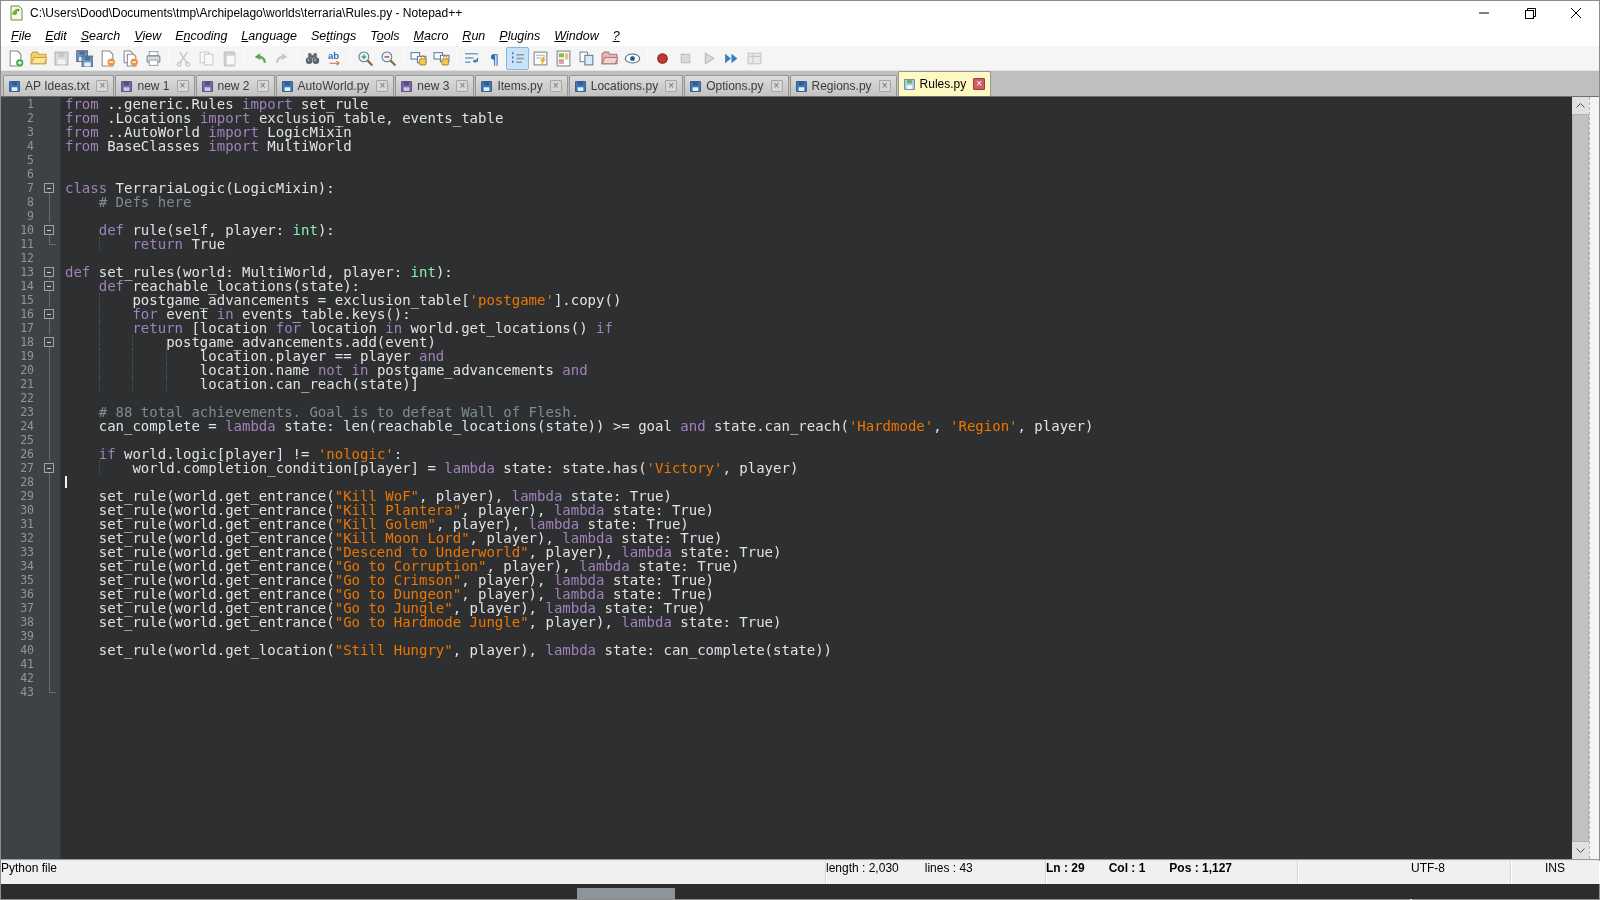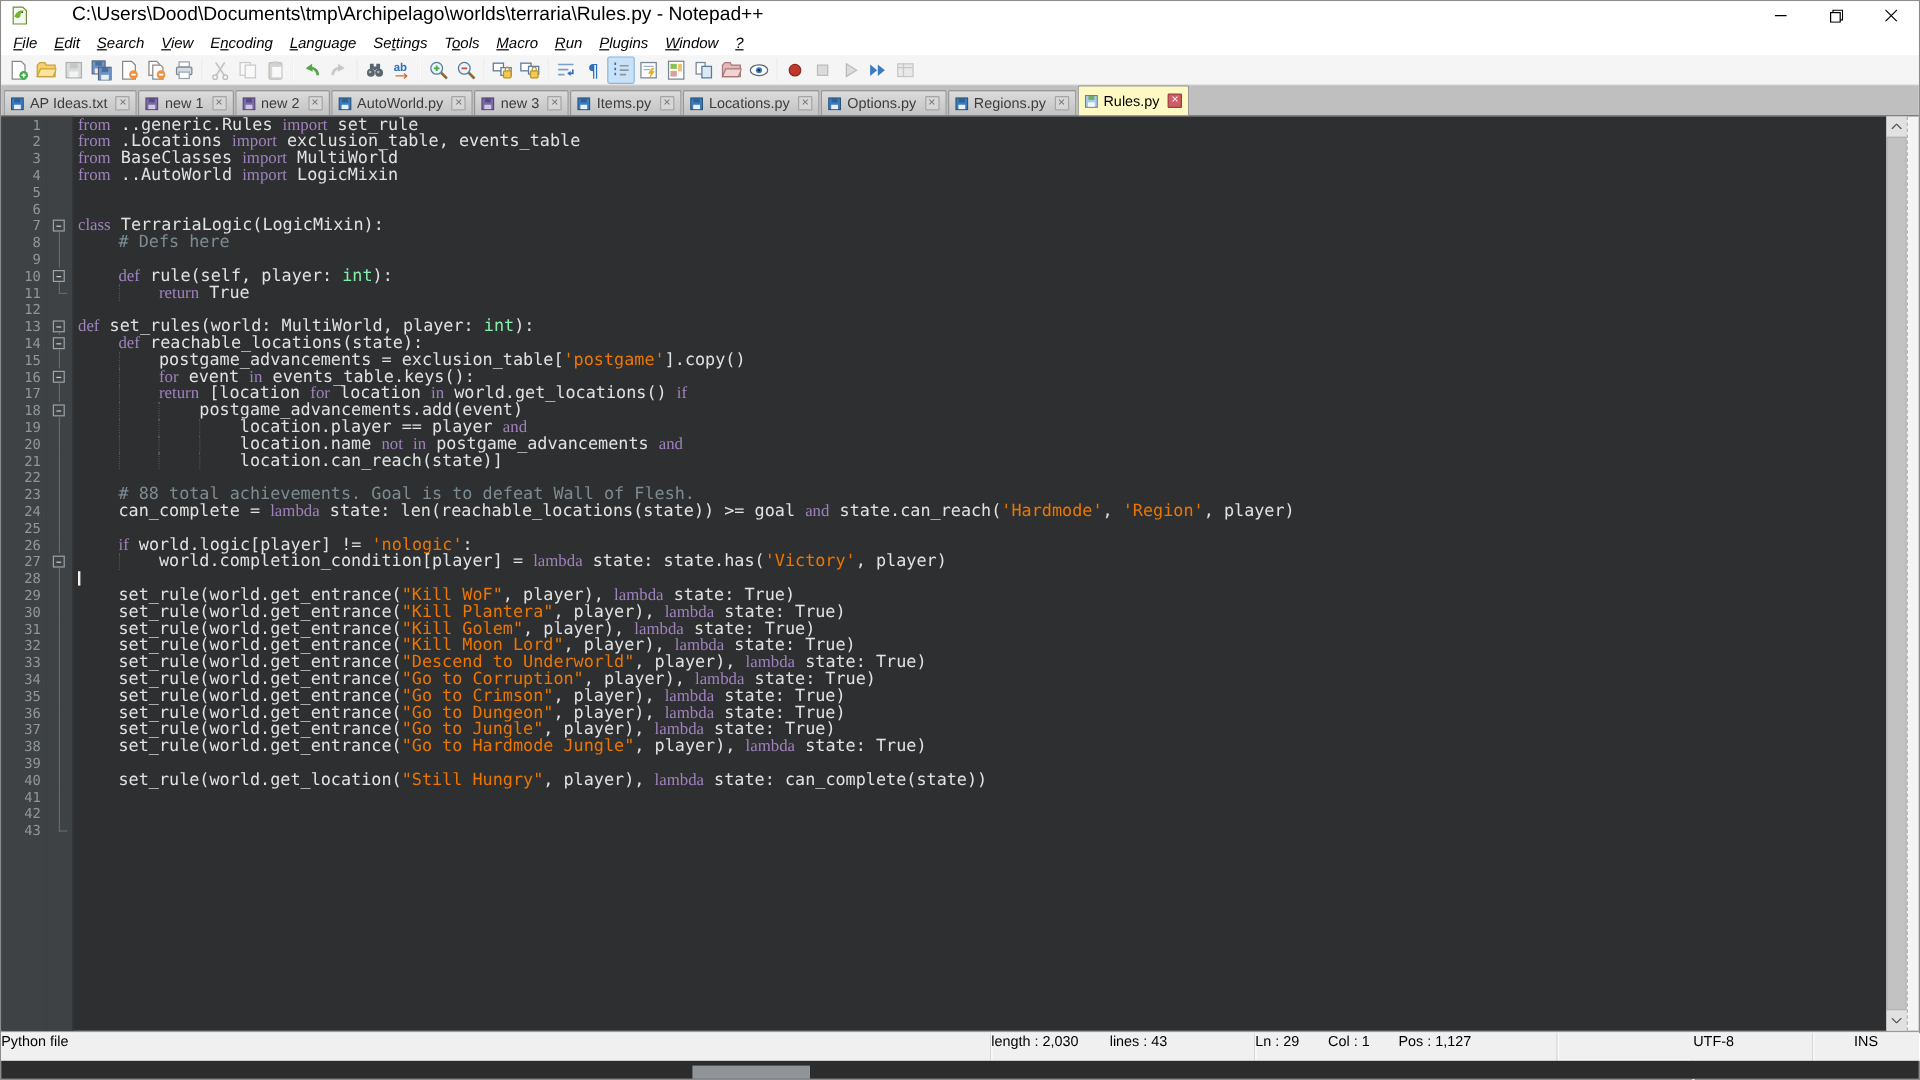--- a/index.html
+++ b/index.html
@@ -3,21 +3,21 @@
 <meta charset="utf-8">
 <style>
   * { margin:0; padding:0; box-sizing:border-box; }
   html,body { width:1600px; height:900px; overflow:hidden; background:#444; }
   body { font-family:"Liberation Sans", sans-serif; }
   #window { width:1600px; height:900px; display:flex; flex-direction:column; background:#fff; border:1px solid #8c8c8c; }
 
   
   .titlebar { height:24px; background:#ffffff; display:flex; align-items:center; flex:0 0 auto; }
   .titlebar .appicon { width:16px; height:16px; margin:0 6px 0 7px; }
-  .titlebar .title { font-size:16px; color:#000; white-space:nowrap;margin-left:30px; }
+  .titlebar .title { font-size:12px; color:#000; white-space:nowrap; }
   .win-controls { margin-left:auto; display:flex; height:100%; }
   .win-btn { width:46px; height:100%; display:flex; align-items:center; justify-content:center; }
   .win-btn svg { display:block; }
 
   
   .menubar { height:21px; background:#ffffff; display:flex; align-items:center; padding-left:3px; flex:0 0 auto;font-style:italic; }
   .menu-item { font-size:12.5px; color:#000; padding:2px 7px; white-space:pre; }
   .menu-item u { text-decoration:underline; }
 
   
@@ -45,34 +45,34 @@
   .fold-cell.f-line::before { content:""; position:absolute; left:10px; top:0; bottom:0; width:1px; background:#626b70; }
   .fold-cell.f-end::before { content:""; position:absolute; left:10px; top:0; height:8px; width:1px; background:#626b70; }
   .fold-cell.f-end::after { content:""; position:absolute; left:10px; top:7px; width:7px; height:1px; background:#626b70; }
   .fold-cell.f-box::after { content:""; position:absolute; left:10px; top:12px; bottom:0; width:1px; background:#626b70; }
   .fold-box { position:absolute; left:5px; top:2px; width:10px; height:10px; border:1px solid #9aa3a7; background:#3e4245; }
   .fold-box::before { content:""; position:absolute; left:2px; top:4px; width:4px; height:1px; background:#c7ced2; }
   .col-code { flex:1 1 auto; position:relative; padding-left:4px; }
   .code-line { height:14px; line-height:14px; font-size:14px; white-space:pre; position:relative; color:#e0e2e4; }
   .code-line .guide { position:absolute; top:0; bottom:0; width:0; border-left:1px dotted #4c5458; }
   .caret { position:absolute; left:0; top:1px; width:2px; height:12px; background:#f2f2f2; }
-  .tk-k { color:#a082bd;font-family:Liberation Serif, serif; } .tk-d { color:#e0e2e4; } .tk-s { color:#ec7600; }
+  .tk-k { color:#a082bd; } .tk-d { color:#e0e2e4; } .tk-s { color:#ec7600; }
   .tk-n { color:#ffcd22; } .tk-c { color:#7d8c94; } .tk-t { color:#86efac; }
 
   
   .vscroll { width:17px; flex:0 0 auto; background:#cdcdcd; display:flex; flex-direction:column; }
   .vs-arrow { height:17px; background:#e1e1e1; display:flex; align-items:center; justify-content:center; flex:0 0 auto; }
   .vs-thumb { flex:1 1 auto; background:#c2c2c2; border:1px solid #b2b2b2; }
   .right-strip { width:10px; flex:0 0 auto; background:#f4f4f4; border-left:1px dashed #b5b5b5; }
 
   
   .statussep { height:2px; background:#e8e8e8; border-top:1px solid #9a9a9a; flex:0 0 auto; }
   .statusbar { height:23px; background:#f0f0f0; display:flex; align-items:center; font-size:12px; color:#000; flex:0 0 auto; }
   .sb-sec { height:100%; display:flex; padding-left:0; border-right:1px solid #d7d7d7; box-shadow:1px 0 0 #ffffff; white-space:pre; }
-  .sb-doc { width:825px; } .sb-len { width:220px; gap:26px; } .sb-pos { width:252px; gap:24px; }
+  .sb-doc { width:825px; } .sb-len { width:220px; gap:26px; } .sb-pos { width:252px; gap:24px;font-weight:bold; }
   .sb-eol { width:113px;margin-top:44px; } .sb-enc { width:100px; } .sb-ins { flex:1; justify-content:center; border-right:none; }
 
   .bottomband { height:15px; background:#2c2c2c; position:relative; flex:0 0 auto; }
   .bottomband .seg { position:absolute; left:576px; top:4px; width:98px; height:11px; background:#8f9499; }
 </style>
 </head>
 <body>
 
 <div id="window">
 
@@ -536,22 +536,22 @@
           <div class="fold-cell f-line"></div>
           <div class="fold-cell f-line"></div>
           <div class="fold-cell f-line"></div>
           <div class="fold-cell f-line"></div>
           <div class="fold-cell f-line"></div>
           <div class="fold-cell f-end"></div>
         </div>
       <div class="col-code" id="colcode">
           <div class="code-line"><span class="tk-k">from</span><span class="tk-d"> ..generic.Rules </span><span class="tk-k">import</span><span class="tk-d"> set_rule</span></div>
           <div class="code-line"><span class="tk-k">from</span><span class="tk-d"> .Locations </span><span class="tk-k">import</span><span class="tk-d"> exclusion_table, events_table</span></div>
+          <div class="code-line"><span class="tk-k">from</span><span class="tk-d"> ..AutoWorld </span><span class="tk-k">import</span><span class="tk-d"> LogicMixin</span></div>
           <div class="code-line"><span class="tk-k">from</span><span class="tk-d"> BaseClasses </span><span class="tk-k">import</span><span class="tk-d"> MultiWorld</span></div>
-          <div class="code-line"><span class="tk-k">from</span><span class="tk-d"> ..AutoWorld </span><span class="tk-k">import</span><span class="tk-d"> LogicMixin</span></div>
           <div class="code-line"></div>
           <div class="code-line"></div>
           <div class="code-line"><span class="tk-k">class</span><span class="tk-d"> TerrariaLogic(LogicMixin):</span></div>
           <div class="code-line"><span class="tk-c">    # Defs here</span></div>
           <div class="code-line"></div>
           <div class="code-line"><span class="tk-d">    </span><span class="tk-k">def</span><span class="tk-d"> rule(self, player: </span><span class="tk-t">int</span><span class="tk-d">):</span></div>
           <div class="code-line"><span class="guide" style="left: 4ch;"></span><span class="tk-d">        </span><span class="tk-k">return</span><span class="tk-d"> True</span></div>
           <div class="code-line"></div>
           <div class="code-line"><span class="tk-k">def</span><span class="tk-d"> set_rules(world: MultiWorld, player: </span><span class="tk-t">int</span><span class="tk-d">):</span></div>
           <div class="code-line"><span class="tk-d">    </span><span class="tk-k">def</span><span class="tk-d"> reachable_locations(state):</span></div>

